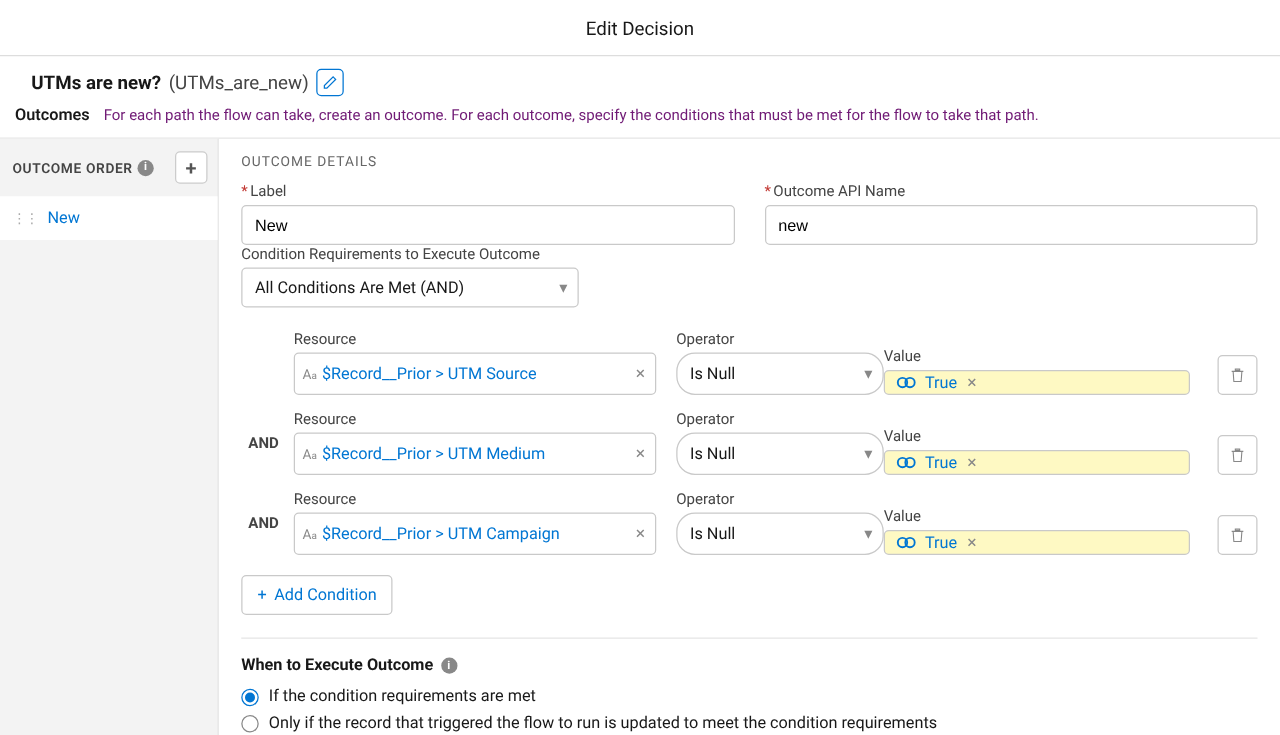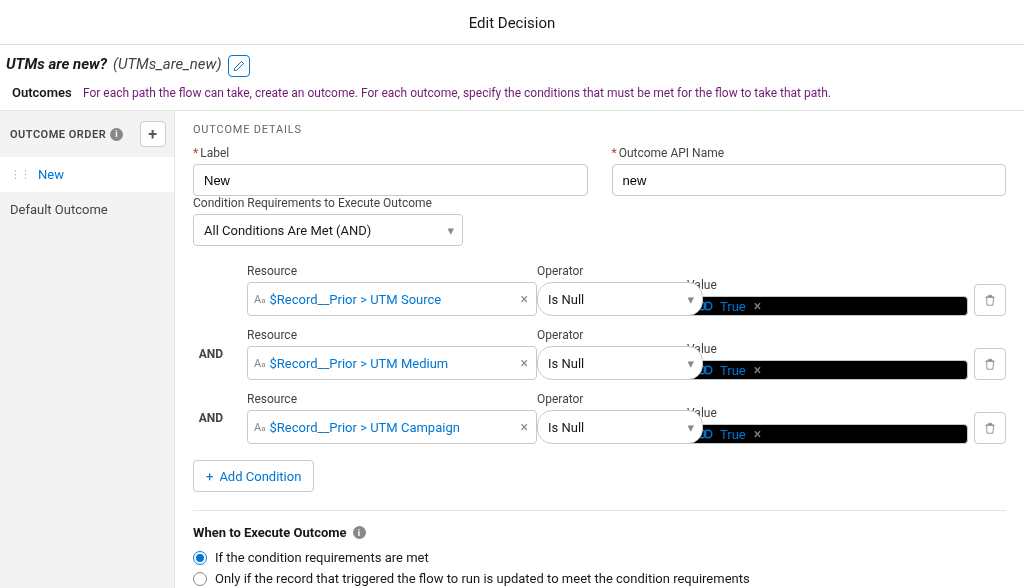--- a/index.html
+++ b/index.html
@@ -1,18 +1,18 @@
 <!DOCTYPE html>
 <html><head>
 <meta charset="utf-8">
 <style>
 * { box-sizing: border-box; margin: 0; padding: 0; }
 body { font-family: -apple-system, BlinkMacSystemFont, "Segoe UI", Roboto, Helvetica, Arial, sans-serif; font-size: 13px; color: #181818; background: #fff; }
 .header { text-align: center; padding: 14px 0 12px; font-size: 15px; font-weight: 400; border-bottom: 1px solid #ddd; }
-.title-row { padding: 10px 6px 8px; display: flex; gap: 6px; font-style: italic; }
+.title-row { padding: 10px 25px 8px; display: flex; align-items: center; gap: 6px; }
 .title-row .bold { font-weight: 700; font-size: 15px; }
 .title-row .api { font-size: 15px; color: #444; }
 .edit-pencil { width: 22px; height: 22px; border: 1px solid #0176d3; border-radius: 4px; display: inline-flex; align-items: center; justify-content: center; color: #0176d3; cursor: pointer; }
 .outcomes-desc { padding: 0 12px 10px; font-size: 13px; }
 .outcomes-desc .lbl { font-weight: 600; margin-right: 8px; }
 .outcomes-desc .txt { color: #701a75; font-size: 12px; }
 .main { display: flex; border-top: 1px solid #e5e5e5; }
 .sidebar { width: 175px; background: #f3f3f3; border-right: 1px solid #e5e5e5; min-height: 430px; }
 .sidebar-header { display: flex; align-items: center; justify-content: space-between; padding: 10px 8px 10px 10px; font-size: 11px; letter-spacing: 0.5px; color: #444; font-weight: 600; }
 .sidebar-header .left { display: flex; align-items: center; gap: 4px; }
@@ -28,30 +28,30 @@
 .form-col { flex: 1; }
 .field-label { font-size: 12px; color: #444; margin-bottom: 4px; display: block; }
 .req { color: #c23934; margin-right: 2px; }
 .text-input { width: 100%; height: 32px; border: 1px solid #c9c9c9; border-radius: 4px; padding: 0 10px; font-size: 13px; }
 .sub-label { font-size: 12px; color: #444; margin-bottom: 4px; }
 .select-box { height: 32px; border: 1px solid #c9c9c9; border-radius: 4px; padding: 0 28px 0 10px; display: inline-flex; align-items: center; min-width: 270px; position: relative; background: #fff; cursor: pointer; }
 .select-box .chev { position: absolute; right: 8px; color: #888; }
 .conditions { margin-top: 18px; }
 .cond-row { display: flex; align-items: center; gap: 12px; margin-bottom: 12px; }
 .cond-logic { width: 30px; text-align: right; font-size: 12px; font-weight: 700; color: #444; }
-.cond-row-inner { display: flex; flex: 1; align-items: flex-end; margin-left: 12px; }
+.cond-row-inner { display: flex; gap: 16px; flex: 1; align-items: flex-end; }
 .cond-col-stack { display: flex; flex-direction: column; }
 .pill-input { height: 34px; border: 1px solid #c9c9c9; border-radius: 4px; display: flex; align-items: center; padding: 0 6px; gap: 4px; background: #fff; }
 .pill-input.res { width: 290px; }
 .aa-icon { font-size: 11px; color: #888; display: inline-flex; align-items: baseline; }
 .aa-icon sub { font-size: 8px; }
 .res-text { color: #0176d3; font-size: 13px; white-space: nowrap; overflow: hidden; text-overflow: ellipsis; flex: 1; }
 .op-select { width: 166px; height: 34px; border: 1px solid #c9c9c9; border-radius: 15px; padding: 0 12px 0 10px; display: flex; align-items: center; position: relative; background: #fff; cursor: pointer; font-size: 13px; }
 .op-select .chev { position: absolute; right: 8px; color: #888; }
-.val-box { flex: 1; height: 34px; border: 1px solid #c9c9c9; border-radius: 4px; display: flex; align-items: center; padding: 0 8px; gap: 6px; background: #000000; }
+.val-box { flex: 1; height: 34px; border: 1px solid #c9c9c9; border-radius: 4px; display: flex; align-items: center; padding: 0 8px; gap: 6px; background: #fef9c3; }
 .bool-icon { width: 18px; height: 18px; display: inline-flex; align-items: center; justify-content: center; }
 .bool-icon svg { width: 18px; height: 18px; }
 .val-text { color: #0176d3; font-size: 13px; }
 .x-btn { color: #888; font-size: 14px; cursor: pointer; padding: 0 2px; }
 .del-btn { width: 32px; height: 32px; border: 1px solid #c9c9c9; border-radius: 4px; display: flex; align-items: center; justify-content: center; background: #fff; cursor: pointer; margin-left: 6px; }
 .del-btn svg { width: 14px; height: 14px; fill: #888; }
 .add-cond { margin-top: 4px; display: inline-flex; align-items: center; gap: 6px; height: 32px; border: 1px solid #c9c9c9; border-radius: 4px; padding: 0 12px; background: #fff; color: #0176d3; font-size: 13px; cursor: pointer; }
 .divider { border-top: 1px solid #e5e5e5; margin: 18px 0 14px; }
 .exec-title { font-size: 13px; font-weight: 700; display: flex; align-items: center; gap: 6px; margin-bottom: 10px; }
 .radio-row { display: flex; align-items: center; gap: 8px; font-size: 13px; margin-bottom: 6px; }
@@ -85,23 +85,20 @@
       <span class="left">
         <span>OUTCOME ORDER</span>
         <span class="info-icon">i</span>
       </span>
       <span class="add-outcome">+</span>
     </div>
     <div class="sidebar-item active">
       <span class="drag-handle">⋮⋮</span>
       <span>New</span>
     </div>
-    <div class="sidebar-item default">
-      <span>Default Outcome</span>
-    </div>
   </div>
 
   <div class="details">
     <div class="section-title">OUTCOME DETAILS</div>
 
     <div class="form-row">
       <div class="form-col">
         <label class="field-label"><span class="req">*</span><span>Label</span></label>
         <input class="text-input" value="New" style="">
       </div>

